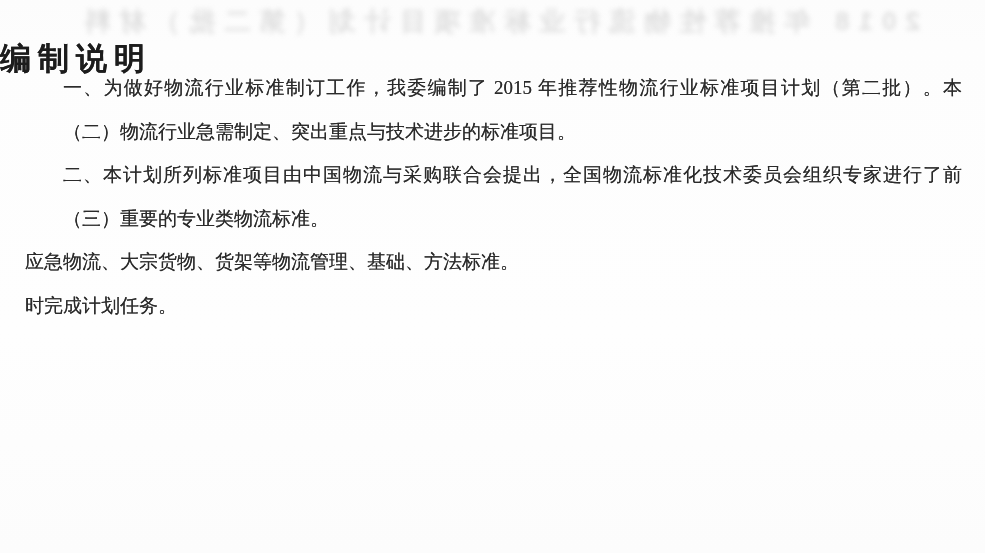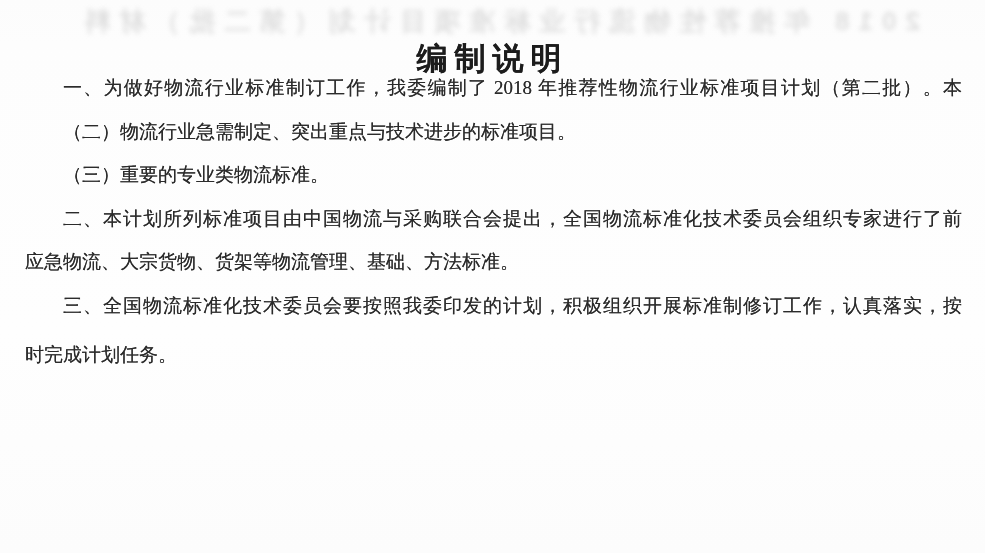--- a/index.html
+++ b/index.html
@@ -21,21 +21,21 @@
     font-weight:bold;font-size:26px;letter-spacing:9px;white-space:nowrap;
     transform:scaleX(-1);
     filter:blur(2.6px);
     opacity:.55;
     overflow:hidden;
     user-select:none;
     z-index:1;
   }
   .title{
     position:absolute;top:17px;left:0;width:100%;
-    text-align:center;
+    text-align:left;
     font-family:"Liberation Sans","DejaVu Sans",sans-serif;
     font-weight:bold;
     font-size:31px;
     letter-spacing:7px;
     color:#1c1c1c;
     z-index:2;
     text-shadow:0 0 .4px #333;
   }
   .body-text{
     position:absolute;top:76px;left:25px;width:937px;
@@ -61,22 +61,21 @@
 </head>
 <body>
 
 <div class="page">
 
   <div class="ghost">2018 年推荐性物流行业标准项目计划（第二批）材料 第二批 工作安排</div>
 
   <h1 class="title">编制说明</h1>
 
   <div class="body-text">
-      <div class="line indent justify">一、为做好物流行业标准制订工作，我委编制了 2018 年推荐性物流行业标准项目计划（第二批）。本</div>
+      <div class="line indent justify">一、为做好物流行业标准制订工作，我委编制了 2015 年推荐性物流行业标准项目计划（第二批）。本</div>
       <div class="line indent">（二）物流行业急需制定、突出重点与技术进步的标准项目。</div>
+      <div class="line indent justify">二、本计划所列标准项目由中国物流与采购联合会提出，全国物流标准化技术委员会组织专家进行了前</div>
       <div class="line indent">（三）重要的专业类物流标准。</div>
-      <div class="line indent justify">二、本计划所列标准项目由中国物流与采购联合会提出，全国物流标准化技术委员会组织专家进行了前</div>
       <div class="line">应急物流、大宗货物、货架等物流管理、基础、方法标准。</div>
-      <div class="line indent justify">三、全国物流标准化技术委员会要按照我委印发的计划，积极组织开展标准制修订工作，认真落实，按</div>
       <div class="line">时完成计划任务。</div>
     </div>
 
 </div>
 
 </body></html>

